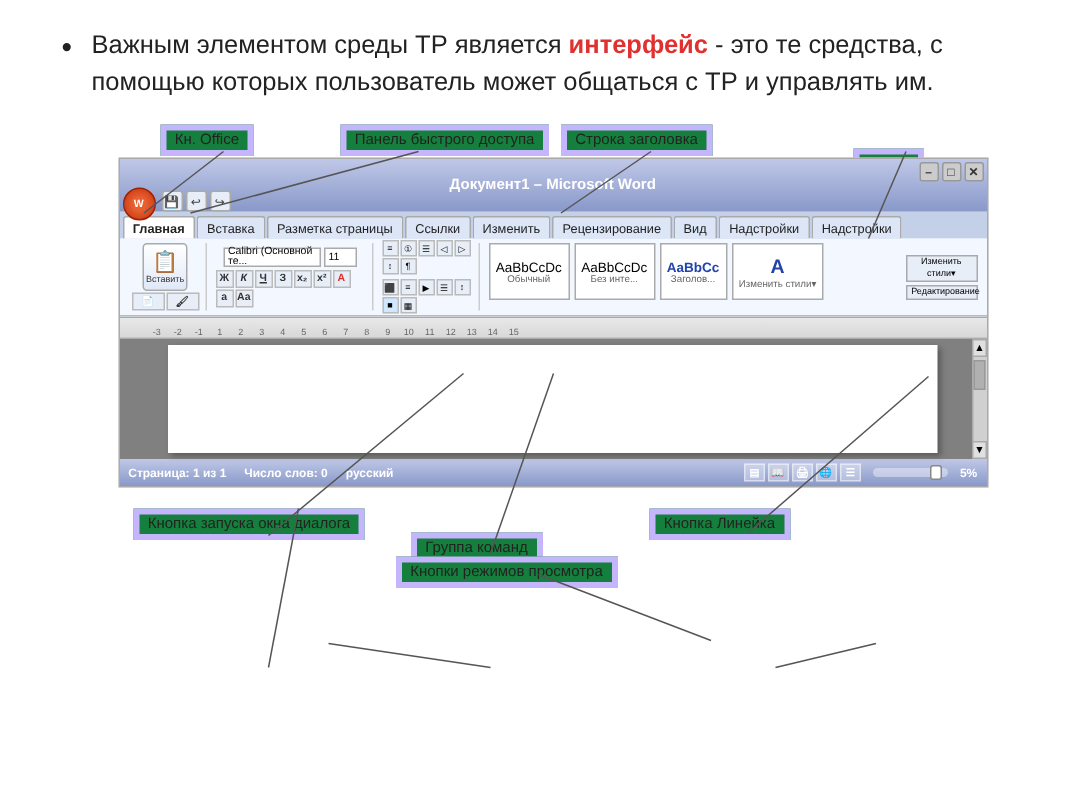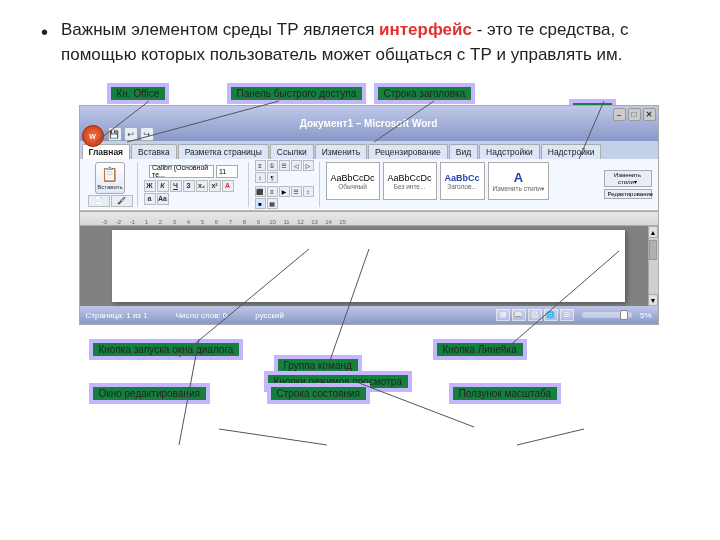--- a/index.html
+++ b/index.html
@@ -329,23 +329,24 @@
       cursor: pointer;
     }
 
     
     .status-bar {
       background: linear-gradient(to bottom, #c0c8e8 0%, #8898c8 100%);
       height: 18px;
       display: flex;
       align-items: center;
       padding: 0 6px;
-      gap: 28px;
+      gap: 12px;
       font-size: 8px;
       color: #fff;
+      font-weight: bold;
     }
     .status-item {
       white-space: nowrap;
     }
     .status-right {
       margin-left: auto;
       display: flex;
       align-items: center;
       gap: 8px;
     }
@@ -688,21 +689,16 @@
 
     </div>
 
     <div class="bottom-labels" style="position:relative;height:52px;margin-top:2px;">
       <div class="label-box" style="left:10px;top:12px;">Кнопка запуска окна диалога</div>
       <div class="label-box" style="left:195px;top:28px;">Группа команд</div>
       <div class="label-box" style="left:354px;top:12px;">Кнопка  Линейка</div>
       <div class="label-box" style="left:185px;top:44px;">Кнопки режимов просмотра</div>
     </div>
 
-    <div style="position:relative;height:28px;">
-      <div class="label-box" style="left:10px;top:4px;">Окно редактирования</div>
-      <div class="label-box" style="left:188px;top:4px;">Строка состояния</div>
-      <div class="label-box" style="left:370px;top:4px;">Ползунок масштаба</div>
-    </div>
 
   </div>
 
 </div>
 
 </body></html>

